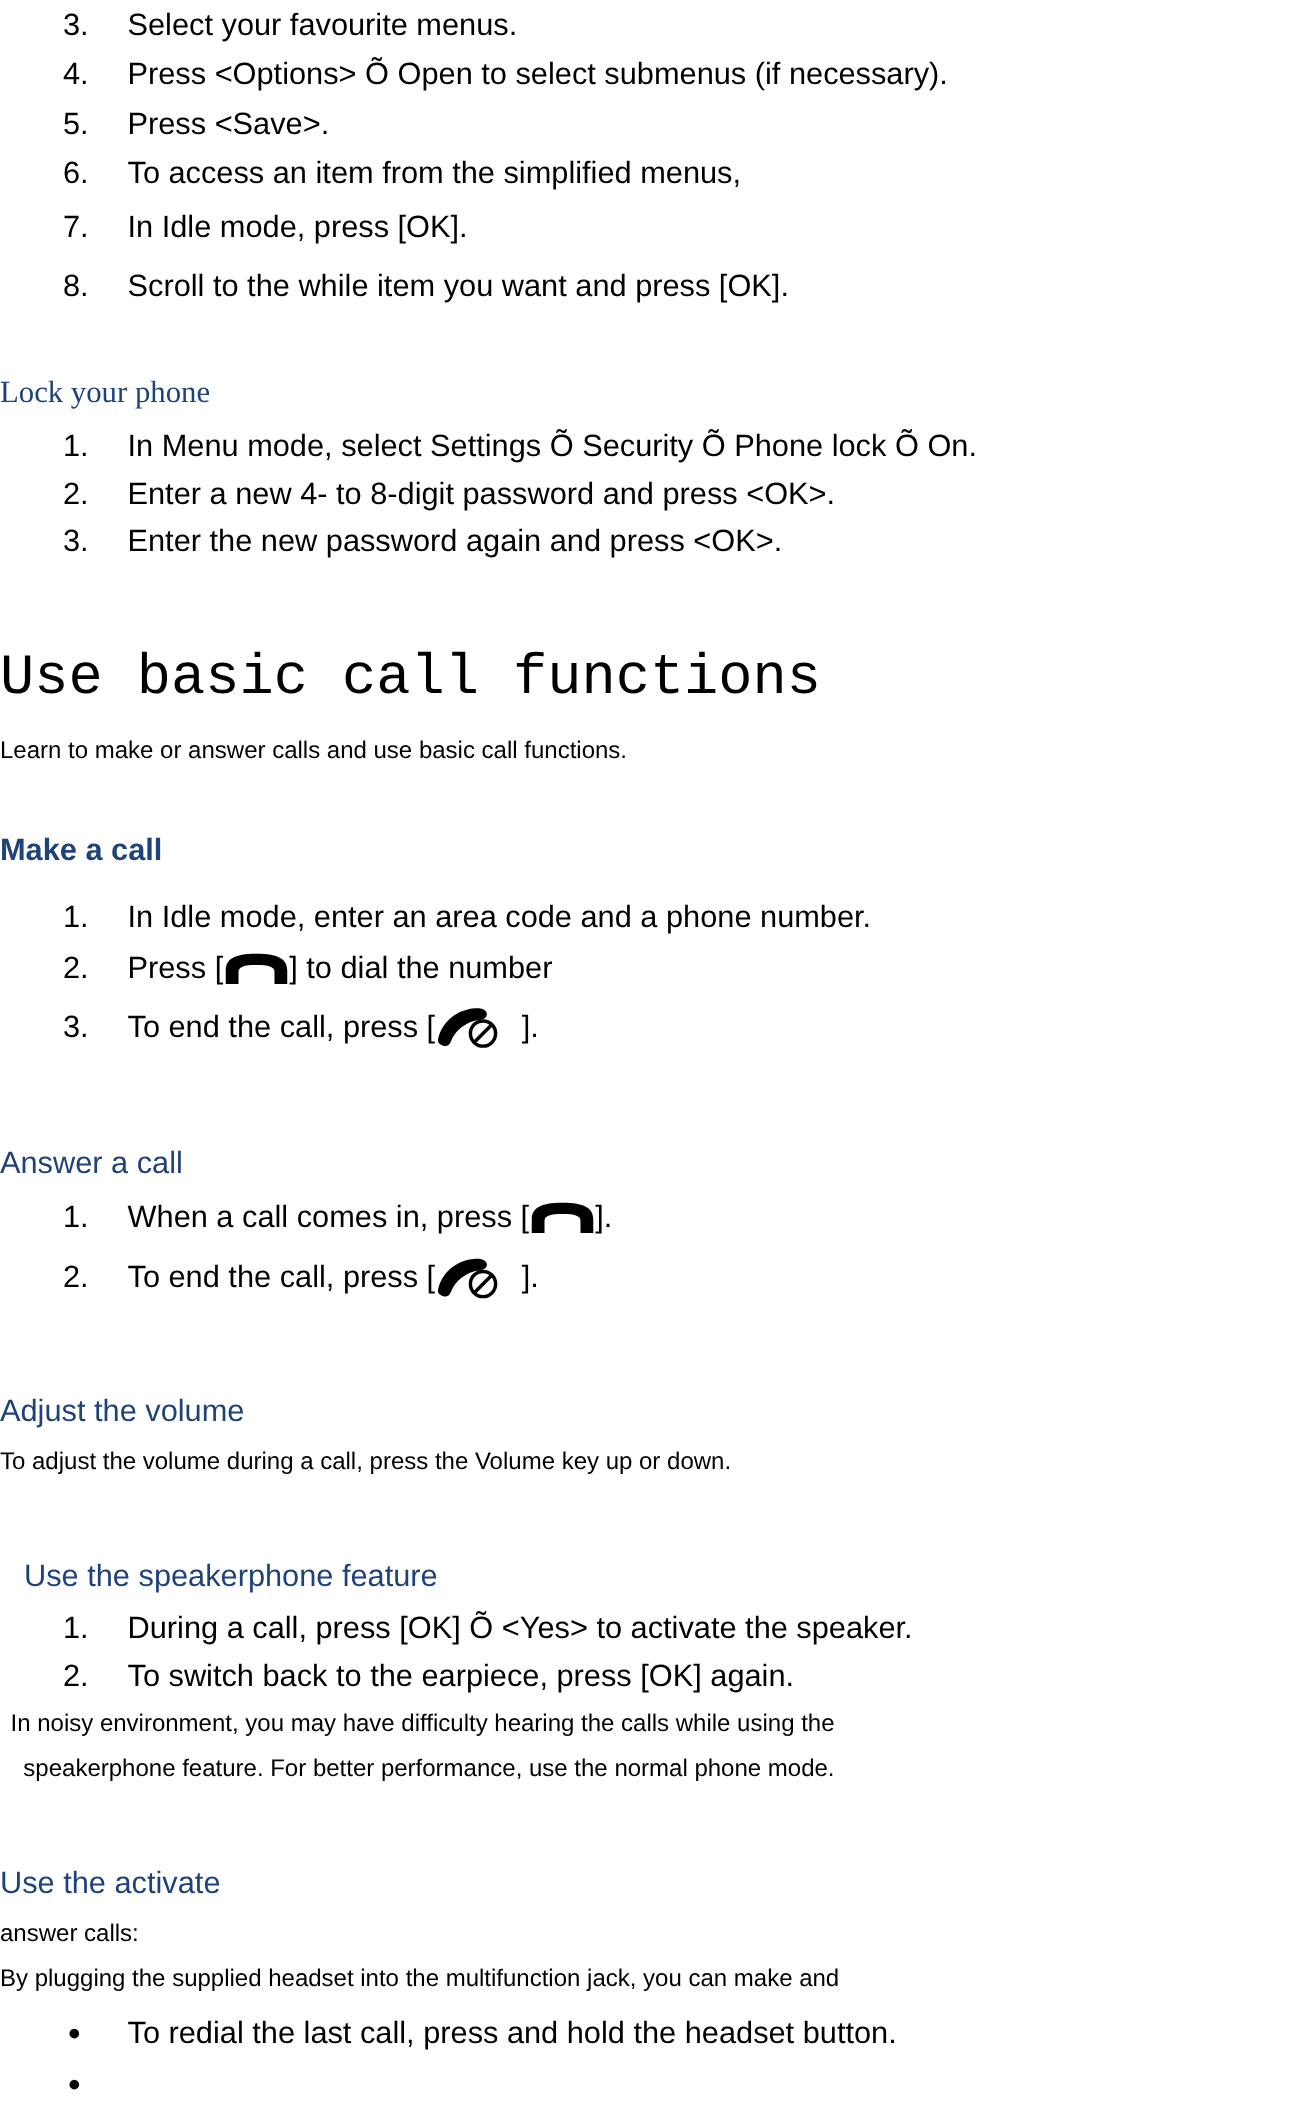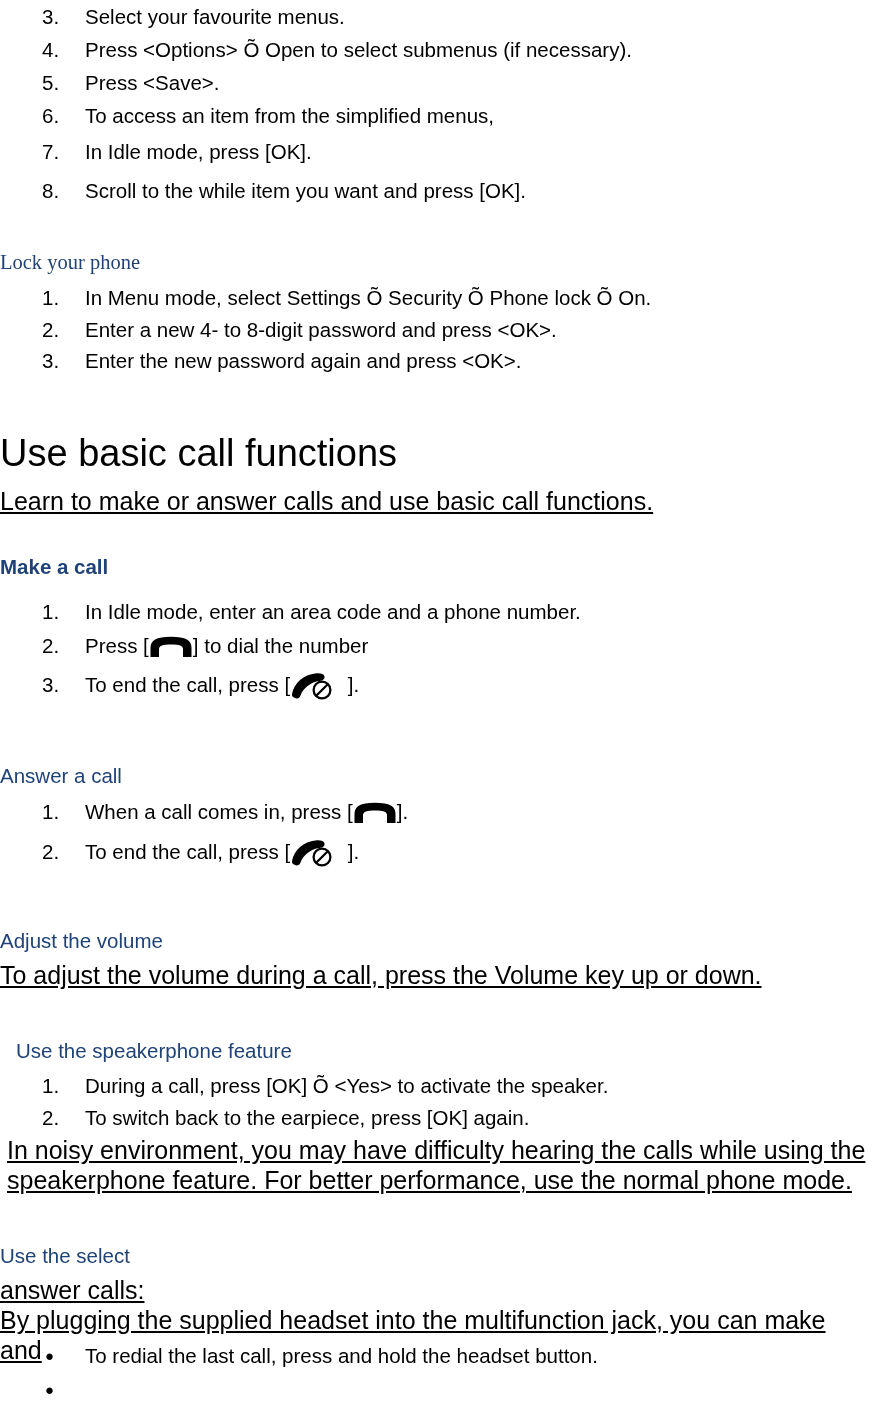--- a/index.html
+++ b/index.html
@@ -34,27 +34,26 @@
   }
   .h2 {
     font-size: 20.5px;
     font-weight: 400;
     line-height: 26px;
     color: #1F4278;
     margin: 0;
     padding: 0;
   }
   .body-text {
-    font-size: 25px;
+    font-size: 16px;
     font-weight: 400;
     line-height: 28px;
     color: #000000;
     margin: 0;
     padding: 0;
-    text-decoration: underline;
   }
 
   
   .olist {
     margin: 0;
     padding: 0;
     list-style: none;
   }
   .orow {
     position: relative;
@@ -167,21 +166,21 @@
         <span class="marker" style="line-height:31px;">2.</span>
         <span>Enter a new 4- to 8-digit password and press &lt;OK&gt;.</span>
       </div>
       <div class="orow" style="line-height:31px;">
         <span class="marker" style="line-height:31px;">3.</span>
         <span>Enter the new password again and press &lt;OK&gt;.</span>
       </div>
     </div>
   </div>
 
-  <h1 class="h1 abs" style="top:430px;">Use basic call functions</h1>
+  <h1 class="h1 abs" style="top:430px;font-family:Liberation Mono, monospace;">Use basic call functions</h1>
   <p class="body-text abs" style="top:487px;">Learn to make or answer calls and use basic call functions.</p>
 
   <h2 class="h2 abs" style="top:554px;font-weight:bold;">Make a call</h2>
 
   <div class="abs" style="top:595px;">
     <div class="olist">
       <div class="orow">
         <span class="marker">1.</span>
         <span>In Idle mode, enter an area code and a phone number.</span>
       </div>
@@ -237,26 +236,26 @@
         <span class="marker" style="line-height:32px;">1.</span>
         <span>During a call, press [OK] Õ &lt;Yes&gt; to activate the speaker.</span>
       </div>
       <div class="orow" style="line-height:31px;">
         <span class="marker" style="line-height:31px;">2.</span>
         <span>To switch back to the earpiece, press [OK] again.</span>
       </div>
     </div>
   </div>
 
-  <div class="abs" style="top:1135px; left:7px;">
+  <div class="abs" style="top:1135px; left:7px;text-align:right;">
     <p class="body-text" style="line-height:30px;">In noisy environment, you may have difficulty hearing the calls while using the</p>
     <p class="body-text" style="line-height:30px;">speakerphone feature. For better performance, use the normal phone mode.</p>
   </div>
 
-  <h2 class="h2 abs" style="top:1243px;">Use the select</h2>
+  <h2 class="h2 abs" style="top:1243px;">Use the activate</h2>
 
   <div class="abs" style="top:1275px;">
     <p class="body-text" style="line-height:30px;">answer calls:</p>
     <p class="body-text" style="line-height:30px;">By plugging the supplied headset into the multifunction jack, you can make and</p>
   </div>
 
   <div class="abs" style="top:1339px;">
     <div class="brow">
       <span class="bullet">●</span>
       <span>To redial the last call, press and hold the headset button.</span>

